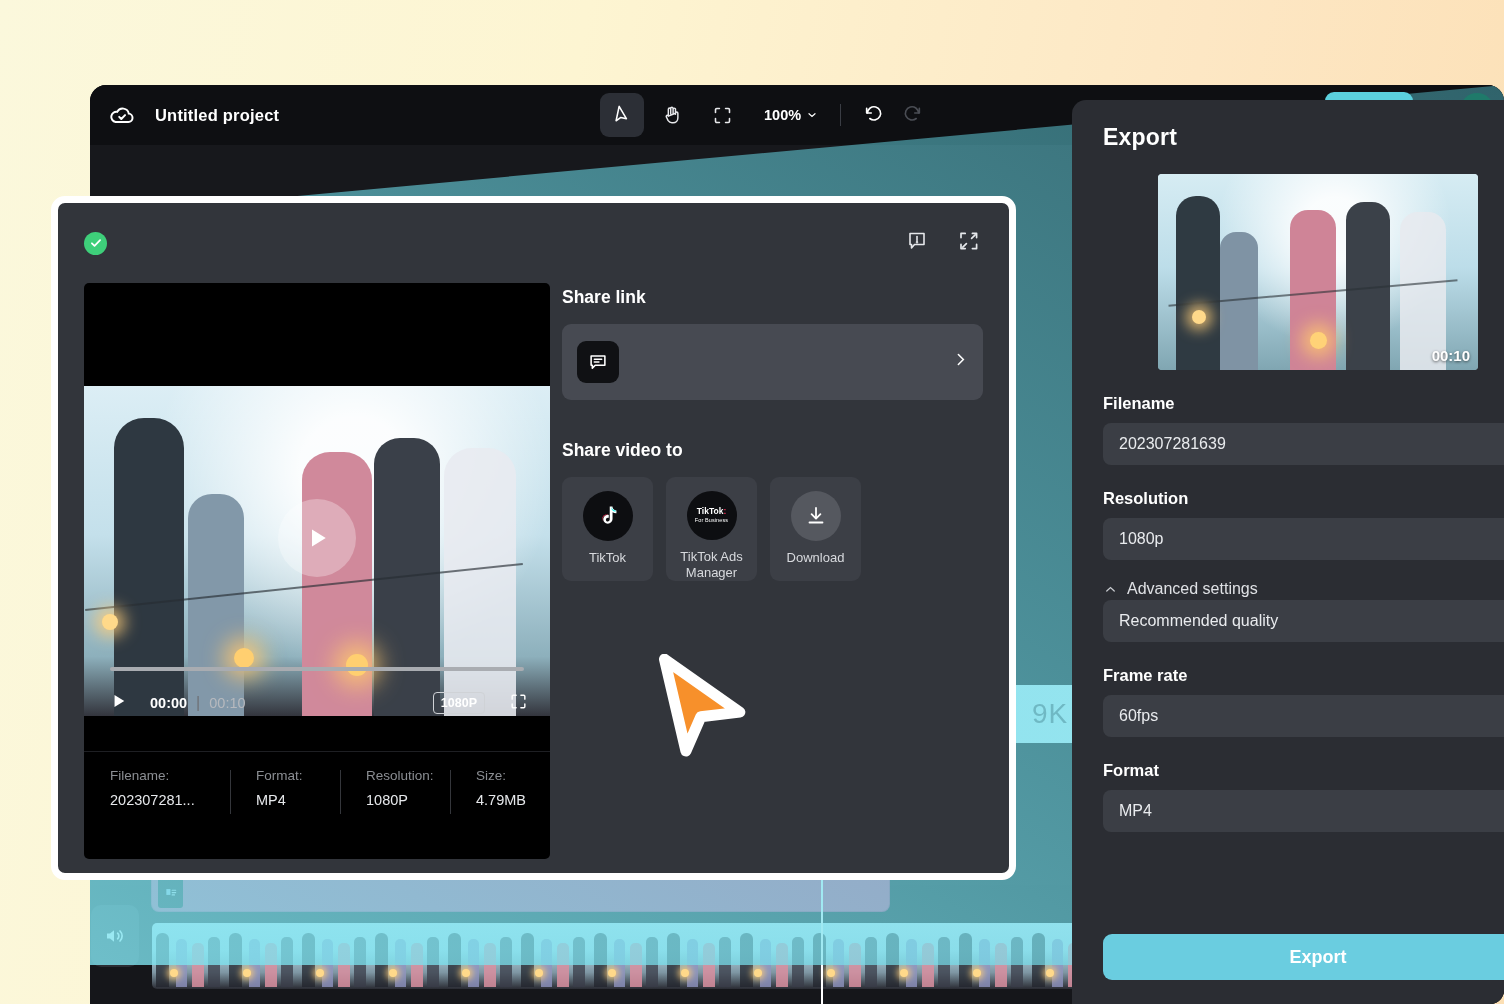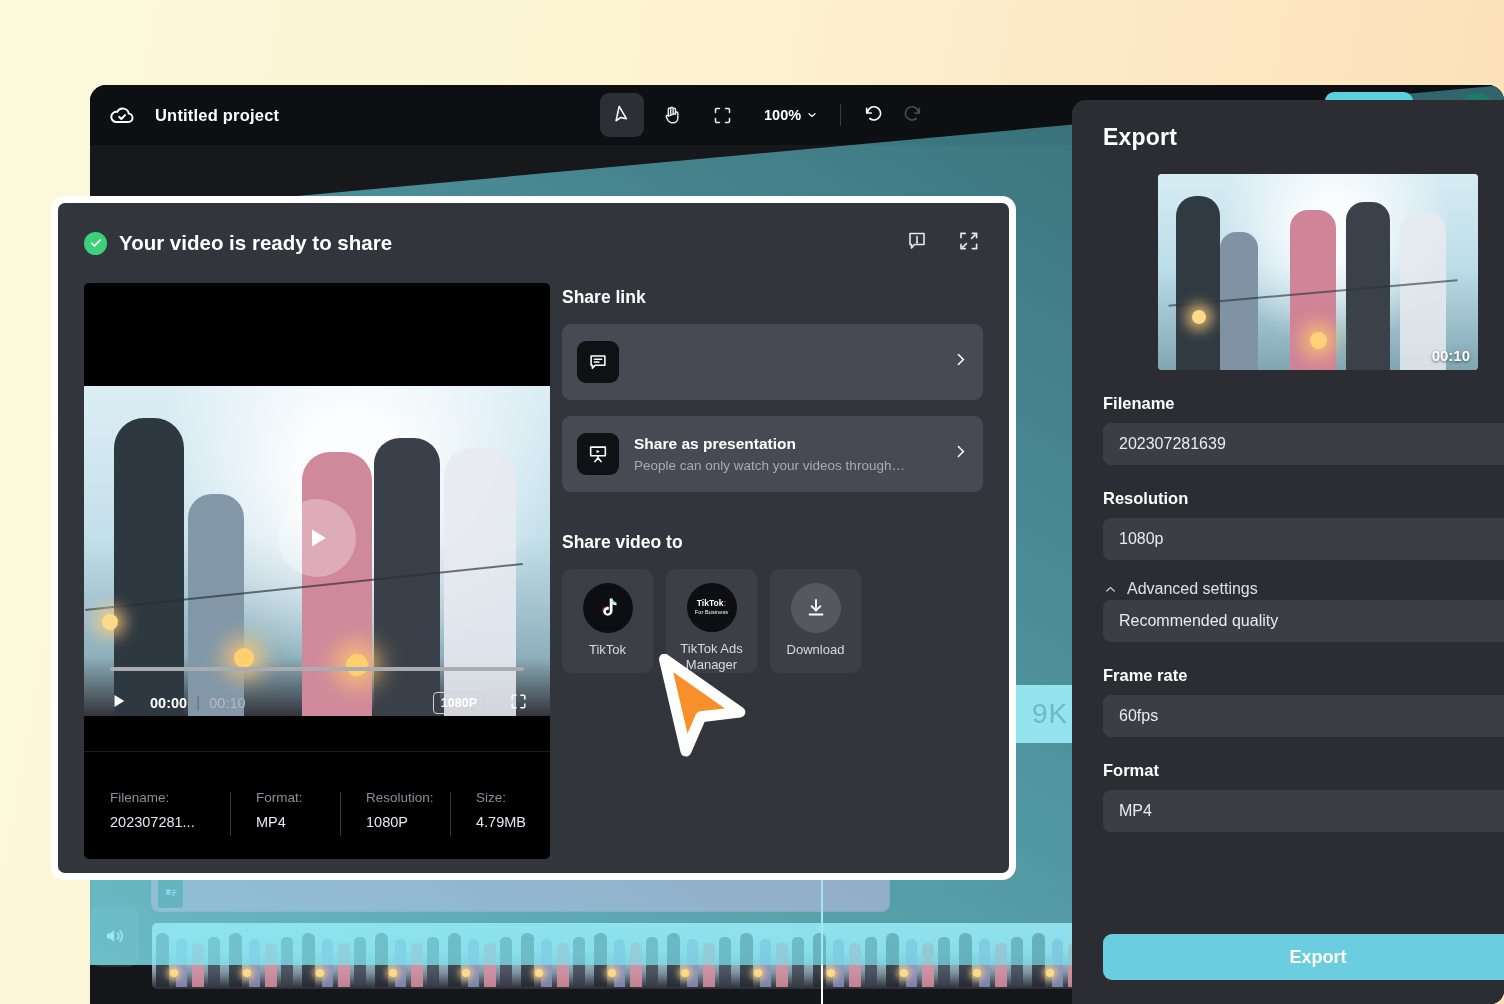--- a/index.html
+++ b/index.html
@@ -167,21 +167,21 @@
     display: flex; align-items: center; justify-content: center;
   }
   .pctl { position: absolute; left: 0; bottom: 108px; width: 100%; height: 98px; }
   .seek { position: absolute; left: 26px; top: 14px; width: 414px; height: 4px; border-radius: 2px; background: #a9acb1; }
   .pctl-row { position: absolute; left: 26px; top: 38px; right: 22px; display: flex; align-items: center; }
   .time-cur { margin-left: 22px; color: #fff; font-size: 14.5px; font-weight: bold; }
   .time-sep { margin: 0 9px; color: #6e7176; }
   .time-tot { color: #b6b9be; font-size: 14.5px; }
   .qual-pill { margin-left: auto; border: 1px solid #cfd2d6; border-radius: 4px; padding: 3px 7px; color: #fff; font-size: 12.5px; font-weight: bold; }
   .fs-btn { margin-left: 24px; }
-  .meta { position: absolute; left: 0; bottom: 0; width: 100%; height: 108px; border-top: 1px solid #1e1f23; display: flex; padding-top: 38px; justify-content: flex-end; }
+  .meta { position: absolute; left: 0; bottom: 0; width: 100%; height: 108px; border-top: 1px solid #1e1f23; display: flex; padding-top: 16px; justify-content: flex-end; }
   .meta-col { position: relative; padding-left: 26px; }
   .meta-col:not(:first-child)::before { content:''; position:absolute; left:0; top:2px; width:1px; height:44px; background:#34363b; }
   .meta-k { color: #8b8e93; font-size: 13.5px; }
   .meta-v { color: #e6e8eb; font-size: 14.5px; margin-top: 9px; }
 
   .sd-right { flex: 1; padding: 0 26px 0 12px; }
   .sec-title { color: #fff; font-size: 17.5px; font-weight: bold; margin-top: 4px; }
   .link-card {
     margin-top: 16px; height: 76px; background: #474a52; border-radius: 9px;
     display: flex; align-items: center; padding: 0 14px 0 15px;
@@ -484,21 +484,20 @@
     <div class="export-cta">Export</div>
   </div>
 
   <div class="share-dialog">
     <div class="sd-head">
       <span class="sd-check">
         <svg width="14" height="14" viewBox="0 0 24 24" fill="none" stroke="#fff" stroke-width="3" stroke-linecap="round" stroke-linejoin="round">
             <path d="M5 12.5l4.5 4.5L19 7"></path>
           </svg>
       </span>
-      <span class="sd-title">Your video is ready to share</span>
       <span class="sd-head-icons">
         <span>
           <svg width="24" height="24" viewBox="0 0 24 24" fill="none" stroke="#e6e8eb" stroke-width="1.6" stroke-linecap="round" stroke-linejoin="round">
             <path d="M5 4.5h14v11H9.5L6.5 19v-3.5H5z"></path>
               <path d="M12 7.6v4"></path>
               <circle cx="12" cy="13.3" r=".45" fill="#e6e8eb"></circle>
           </svg>
         </span>
         <span>
           <svg width="24" height="24" viewBox="0 0 24 24" fill="none" stroke="#e6e8eb" stroke-width="1.7" stroke-linecap="round" stroke-linejoin="round">
@@ -582,38 +581,20 @@
                 <path d="M8 9h8M8 12h5" stroke-linecap="round"></path>
             </svg>
           </span>
           <span class="link-chev">
             <svg width="17" height="17" viewBox="0 0 24 24" fill="none" stroke="#fff" stroke-width="2.2" stroke-linecap="round">
                 <path d="M9 5l7 7-7 7"></path>
               </svg>
           </span>
         </div>
 
-        <div class="link-card">
-          <span class="link-ico">
-            <svg width="22" height="22" viewBox="0 0 24 24" fill="none" stroke="#fff" stroke-width="1.7" stroke-linejoin="round">
-              <path d="M4 4.5h16v9.5H4z"></path>
-                <path d="M12 14v2.4M8.6 20.3L12 16.4l3.4 3.9" stroke-linecap="round"></path>
-              <path d="M10.4 7.6l3.6 1.8-3.6 1.8z" fill="#fff" stroke="none"></path>
-            </svg>
-          </span>
-          <span class="link-txt">
-            <span class="link-t" style="display:block">Share as presentation</span>
-            <span class="link-s" style="display:block">People can only watch your videos through…</span>
-          </span>
-          <span class="link-chev">
-            <svg width="17" height="17" viewBox="0 0 24 24" fill="none" stroke="#fff" stroke-width="2.2" stroke-linecap="round">
-                <path d="M9 5l7 7-7 7"></path>
-              </svg>
-          </span>
-        </div>
 
         <div class="svt-title">Share video to</div>
         <div class="svt-row">
           <div class="svt-card">
             <span class="svt-ico">
               <svg width="26" height="26" viewBox="0 0 24 24">
                 <path d="M16.1 3.2c.3 2.1 1.6 3.5 3.7 3.7v2.6c-1.3.1-2.5-.3-3.6-1v5.9c0 4.6-5 6.1-7.6 3.2-1.9-2.1-1-5.9 2.3-6.6.6-.1 1.2-.1 1.8 0v2.7c-1.7-.5-2.8.6-2.6 1.9.2 1.3 1.7 1.9 2.8 1.1.5-.4.7-.9.7-1.6V3.2z" fill="#fff"></path>
                 <path d="M15.3 3.2c.3 2.1 1.6 3.5 3.7 3.7v1.1c-1.5-.1-2.9-.9-3.7-2.2z" fill="#26f4ee"></path>
                 <path d="M11.9 11c-.5-.1-1.1-.1-1.6 0-3.3.7-4.2 4.5-2.3 6.6l-.4-.4c-1.8-2.1-.9-5.8 2.4-6.5.6-.1 1.2-.1 1.9 0z" fill="#fe2c55"></path>
               </svg>

